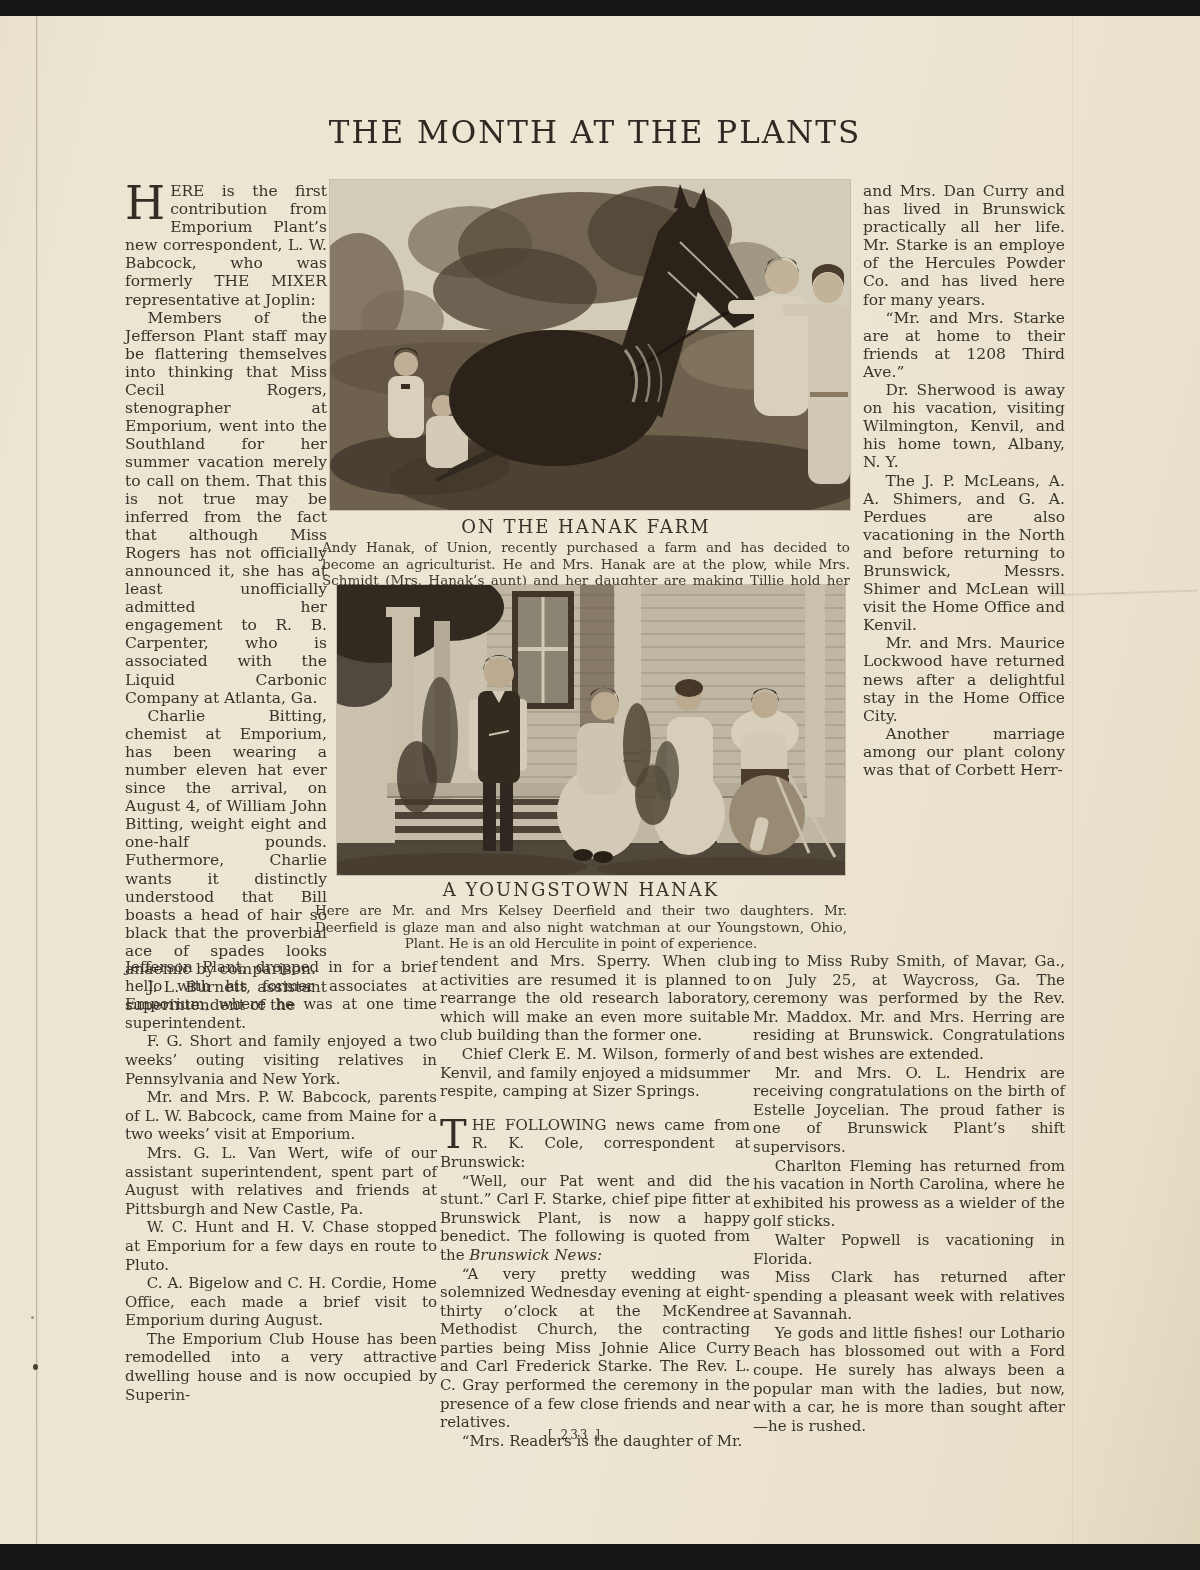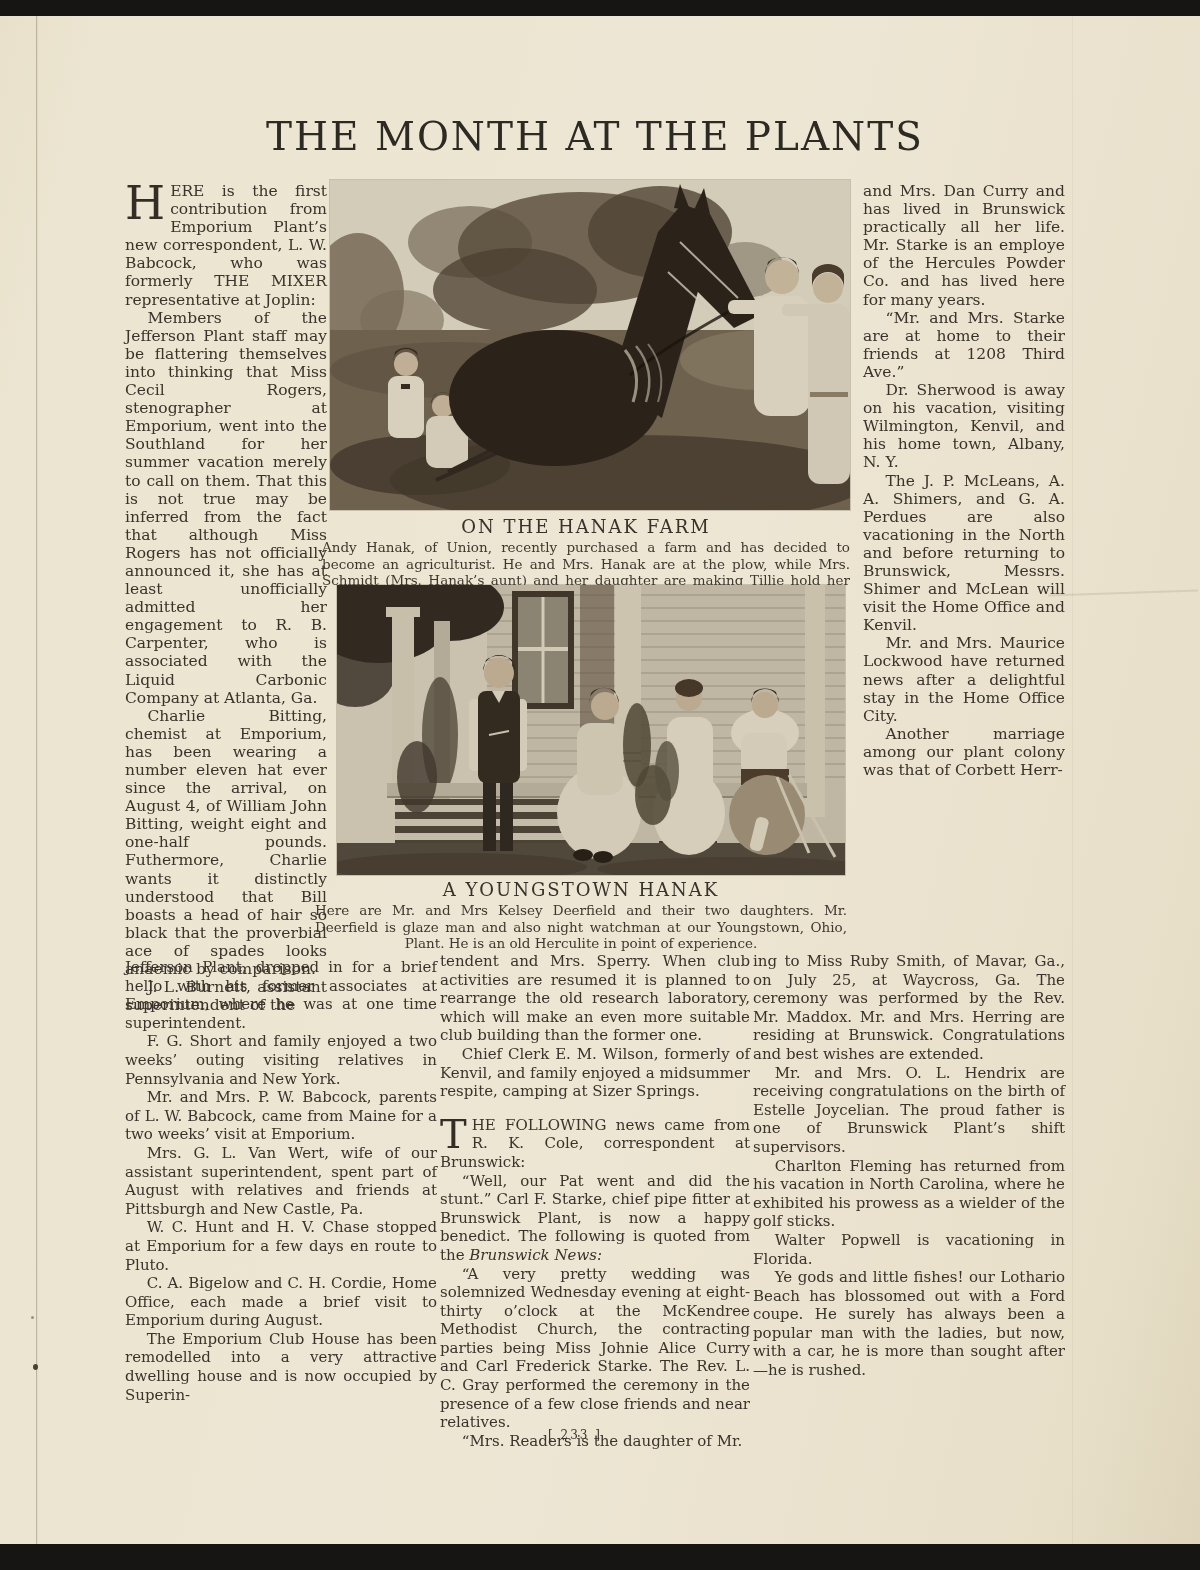--- a/index.html
+++ b/index.html
@@ -5,21 +5,21 @@
   html,body{margin:0;padding:0;background:#141210;}
   #canvas{position:relative;width:1200px;height:1570px;overflow:hidden;
           font-family:"DejaVu Serif","Liberation Serif",serif;
           background:linear-gradient(103deg,#e8e0ca 0%,#ece5d1 7%,#ede6d4 55%,#e8dfc9 90%,#ded4ba 100%);}
   .abs{position:absolute;}
   .edge-bar{left:0;width:1200px;background:#171513;}
   .fold-line{left:36px;top:16px;height:1528px;width:1px;background:rgba(115,100,75,.38);box-shadow:1px 0 2px rgba(0,0,0,.07);}
   .crease-v{left:1072px;top:16px;height:1528px;width:1px;background:rgba(60,50,35,.05);}
   .crease-h{left:1048px;top:592px;width:150px;height:2px;background:rgba(90,75,55,.12);transform:rotate(-2deg);}
   .stitch{border-radius:50%;background:#4a4132;}
-  .page-title{left:125px;top:114px;width:940px;text-align:center;font-size:39px;letter-spacing:2px;color:#2d2923;}
+  .page-title{left:125px;top:114px;width:940px;text-align:center;font-size:31px;letter-spacing:2px;color:#2d2923;}
   .col p{margin:0;text-indent:1.45em;text-align:justify;color:#3a332b;}
   .col p.flush{text-indent:0;}
   .col p.gap{margin-top:15px;}
   .narrow{font-size:15.5px;line-height:18.1px;}
   .wide{font-size:15px;line-height:18.6px;}
   .dropcap{float:left;font-size:46px;line-height:36px;padding:3px 5px 0 0;color:#332d26;}
   .dropcap.small{font-size:40px;line-height:31px;}
   .caption .cap-title{margin:0;text-align:center;font-size:18px;letter-spacing:2px;color:#38322b;}
   .caption .cap-body{margin:2px 0 0 0;font-size:13.5px;line-height:16.5px;text-align:justify;text-align-last:center;color:#3f382f;}
   .photo{overflow:hidden;background:#b9b1a0;box-shadow:0 0 0 1px rgba(90,80,60,.25);}
@@ -245,18 +245,19 @@
     <p><span>“Well, our Pat went and did the stunt.” Carl F. Starke, chief pipe fitter at Brunswick Plant, is now a happy benedict. The following is quoted from the </span><i>Brunswick News:</i></p>
     <p>“A very pretty wedding was solemnized Wednesday evening at eight-thirty o’clock at the McKendree Methodist Church, the contracting parties being Miss Johnie Alice Curry and Carl Frederick Starke. The Rev. L. C. Gray performed the ceremony in the presence of a few close friends and near relatives.</p>
     <p>“Mrs. Readers is the daughter of Mr.</p>
   </div>
 
   <div class="abs col wide" style="left:753px;top:952px;width:312px;">
     <p class="flush">ing to Miss Ruby Smith, of Mavar, Ga., on July 25, at Waycross, Ga. The ceremony was performed by the Rev. Mr. Maddox. Mr. and Mrs. Herring are residing at Brunswick. Congratulations and best wishes are extended.</p>
     <p>Mr. and Mrs. O. L. Hendrix are receiving congratulations on the birth of Estelle Joycelian. The proud father is one of Brunswick Plant’s shift supervisors.</p>
     <p>Charlton Fleming has returned from his vacation in North Carolina, where he exhibited his prowess as a wielder of the golf sticks.</p>
     <p>Walter Popwell is vacationing in Florida.</p>
+    <p>Miss Clark has returned after spending a pleasant week with relatives at Savannah.</p>
     <p>Ye gods and little fishes! our Lothario Beach has blossomed out with a Ford coupe. He surely has always been a popular man with the ladies, but now, with a car, he is more than sought after—he is rushed.</p>
   </div>
 
   <div class="abs page-num">[ 233 ]</div>
 
 </div>
 
 </body></html>

